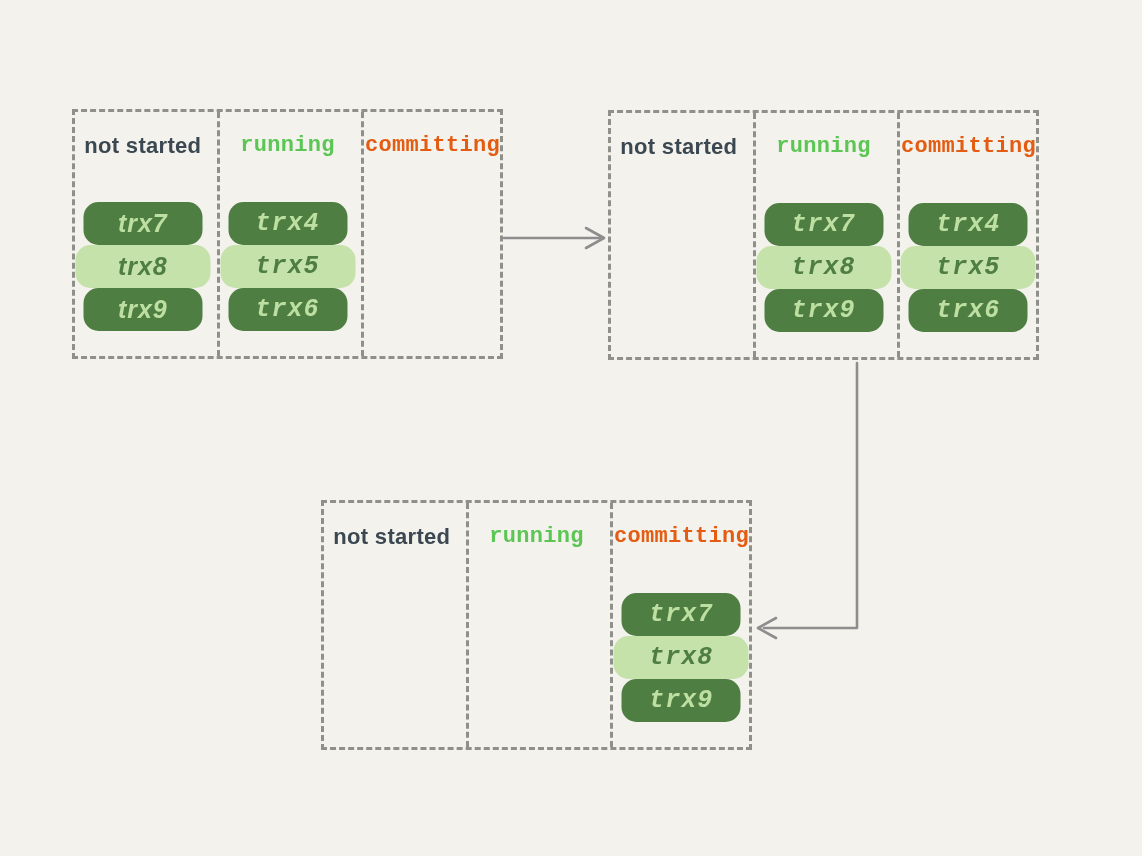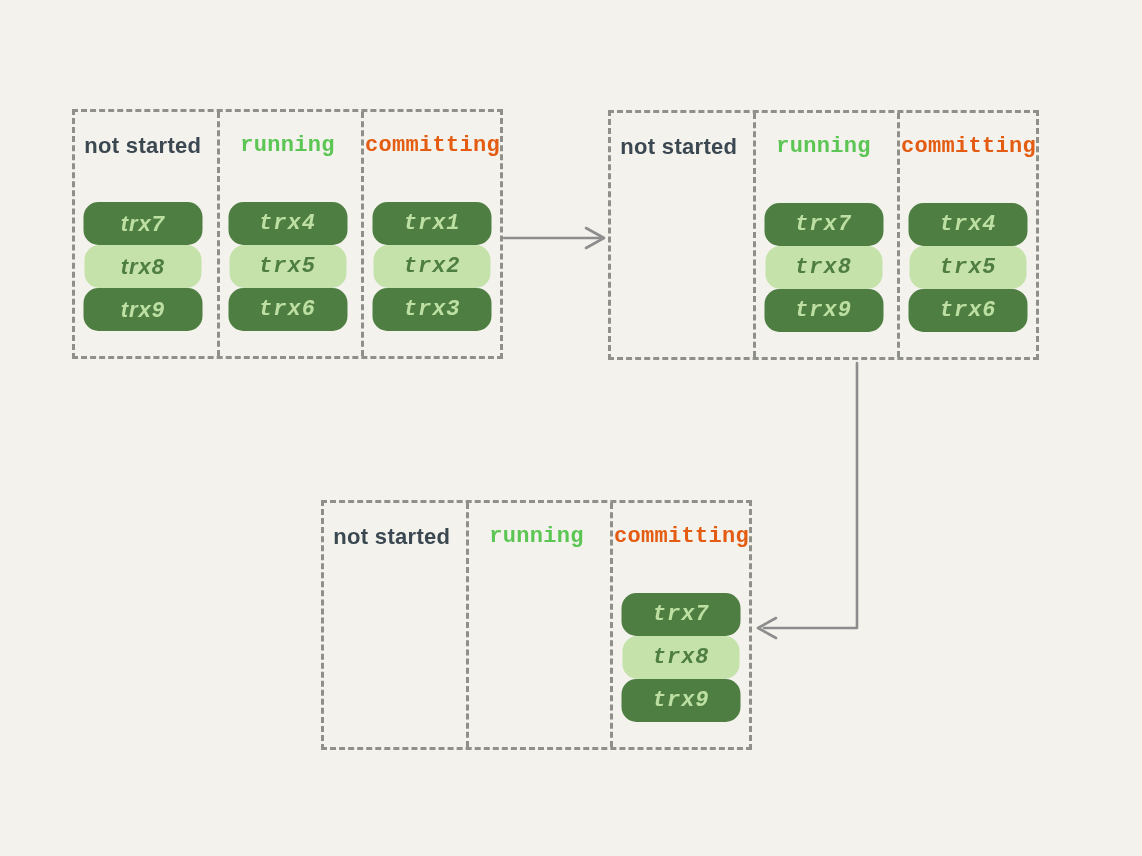--- a/index.html
+++ b/index.html
@@ -72,33 +72,33 @@
     flex-direction: column;
     align-items: center;
   }
   .pill {
     width: 119px;
     height: 43px;
     border-radius: 15px;
     display: flex;
     align-items: center;
     justify-content: center;
-    font-size: 22px;
+    font-size: 25px;
     font-weight: 700;
     font-style: italic;
     letter-spacing: 1px;
   }
   .pill.dark {
     background: var(--pill-dark-bg, #4f7e43);
     color: var(--pill-dark-text, #bde0a2);
   }
   .pill.light {
     background: var(--pill-light-bg, #c5e2ab);
     color: var(--pill-light-text, #4f7e43);
-    width: 117px;
+    width: 135px;
   }
 </style>
 </head>
 <body>
 
 <div class="canvas">
 
   <svg class="arrows" width="1142" height="856" viewBox="0 0 1142 856">
     <g>
       <path class="arrow-path" d="M504,238 H600"></path>
@@ -122,25 +122,20 @@
     <div class="col">
       <div class="col-label running">running</div>
       <div class="pills">
         <div class="pill dark">trx4</div>
         <div class="pill light">trx5</div>
         <div class="pill dark">trx6</div>
       </div>
     </div>
     <div class="col">
       <div class="col-label committing">committing</div>
-      <div class="pills">
-        <div class="pill dark">trx1</div>
-        <div class="pill light">trx2</div>
-        <div class="pill dark">trx3</div>
-      </div>
     </div>
   </div>
 
   <div class="panel panel-after-commit">
     <div class="col">
       <div class="col-label not-started">not started</div>
     </div>
     <div class="col">
       <div class="col-label running">running</div>
       <div class="pills">

